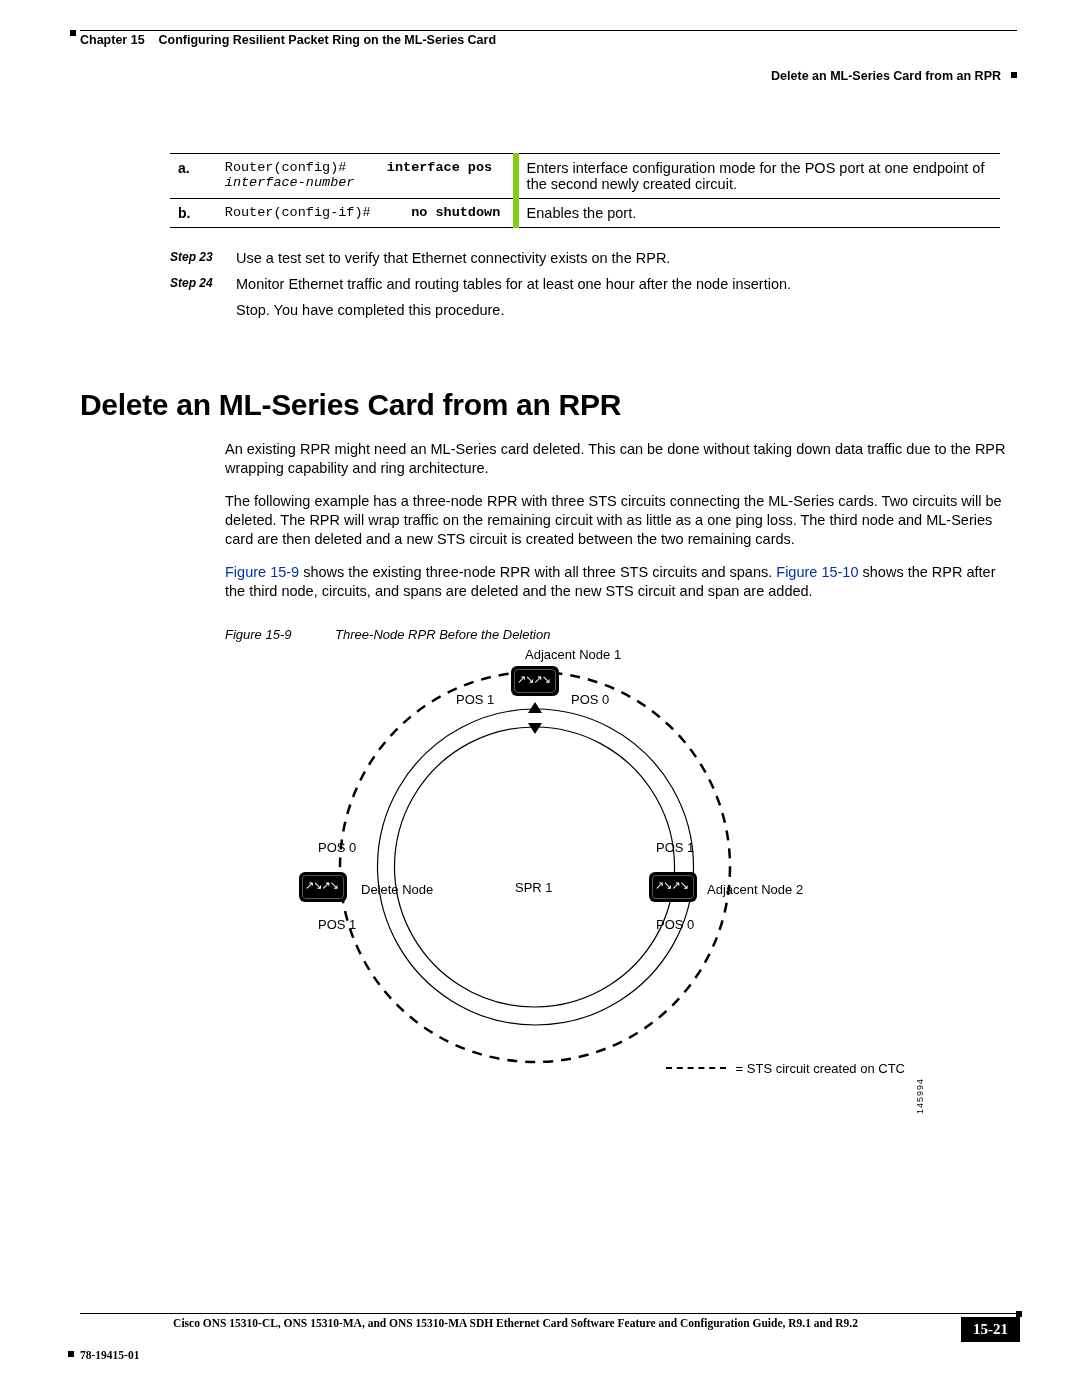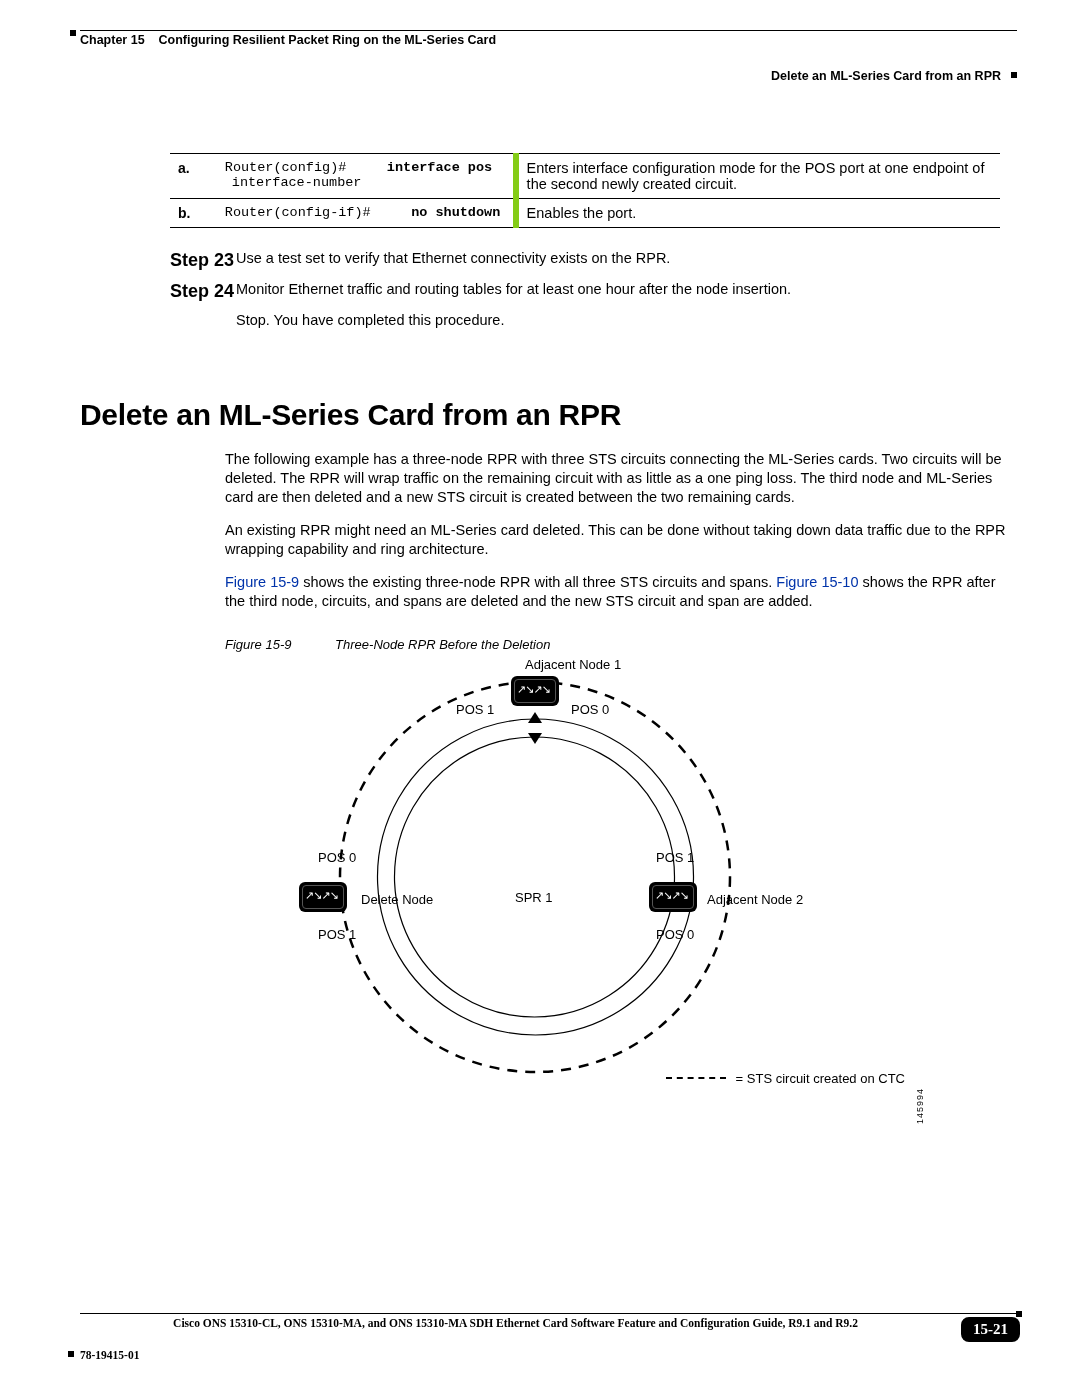--- a/index.html
+++ b/index.html
@@ -86,43 +86,44 @@
     border-right: none;
   }
   .sub-table td.cmd-col {
     width: 290px;
     font-family: "Courier New", monospace;
     font-size: 13.5px;
     border-left: none;
     border-right: 6px solid #84cc16;
   }
   .sub-table td.cmd-col .italic {
-    margin-left: 7px;
+    font-style: italic;
   }
   .sub-table td.cmd-col .bold {
     font-weight: bold;
   }
   .sub-table td.desc-col {
     width: 490px;
     font-size: 14.5px;
   }
 
   .steps {
     margin-top: 22px;
     margin-left: 90px;
   }
   .step-row {
     display: flex;
     margin-bottom: 10px;
   }
   .step-label {
     width: 66px;
     font-weight: bold;
-    font-size: 18px;
+    font-size: 12px;
     flex-shrink: 0;
+    font-style: italic;
   }
   .step-text {
     font-size: 14.5px;
     flex: 1;
   }
   .stop-line {
     margin-left: 156px;
     margin-top: 6px;
     font-size: 14.5px;
   }
@@ -250,21 +251,20 @@
   }
   .footer-right {
     background: #000;
     color: #fff;
     font-weight: bold;
     padding: 4px 12px;
     font-size: 15px;
     margin-left: 10px;
     align-self: flex-start;
     position: relative;
-    border-radius: 8px;
   }
   .footer-right-marker {
     position: absolute;
     right: -2px;
     top: -6px;
     width: 6px;
     height: 6px;
     background: #000;
   }
 </style>
@@ -320,22 +320,22 @@
       </div>
       <div class="step-row">
         <div class="step-label">Step 24</div>
         <div class="step-text">Monitor Ethernet traffic and routing tables for at least one hour after the node insertion.</div>
       </div>
     </div>
     <div class="stop-line">Stop. You have completed this procedure.</div>
 
     <h1 class="section-title">Delete an ML-Series Card from an RPR</h1>
 
+    <p class="body-p">An existing RPR might need an ML-Series card deleted. This can be done without taking down data traffic due to the RPR wrapping capability and ring architecture.</p>
     <p class="body-p">The following example has a three-node RPR with three STS circuits connecting the ML-Series cards. Two circuits will be deleted. The RPR will wrap traffic on the remaining circuit with as little as a one ping loss. The third node and ML-Series card are then deleted and a new STS circuit is created between the two remaining cards.</p>
-    <p class="body-p">An existing RPR might need an ML-Series card deleted. This can be done without taking down data traffic due to the RPR wrapping capability and ring architecture.</p>
     <p class="body-p">
       <a class="fig-link" href="#">Figure 15-9</a><span> shows the existing three-node RPR with all three STS circuits and spans. </span><a class="fig-link" href="#">Figure 15-10</a><span> shows the RPR after the third node, circuits, and spans are deleted and the new STS circuit and span are added.</span>
     </p>
 
     <div class="fig-caption">
       <span class="fig-num">Figure 15-9</span>
       <span class="fig-title">Three-Node RPR Before the Deletion</span>
     </div>
 
     <div class="figure-area">

